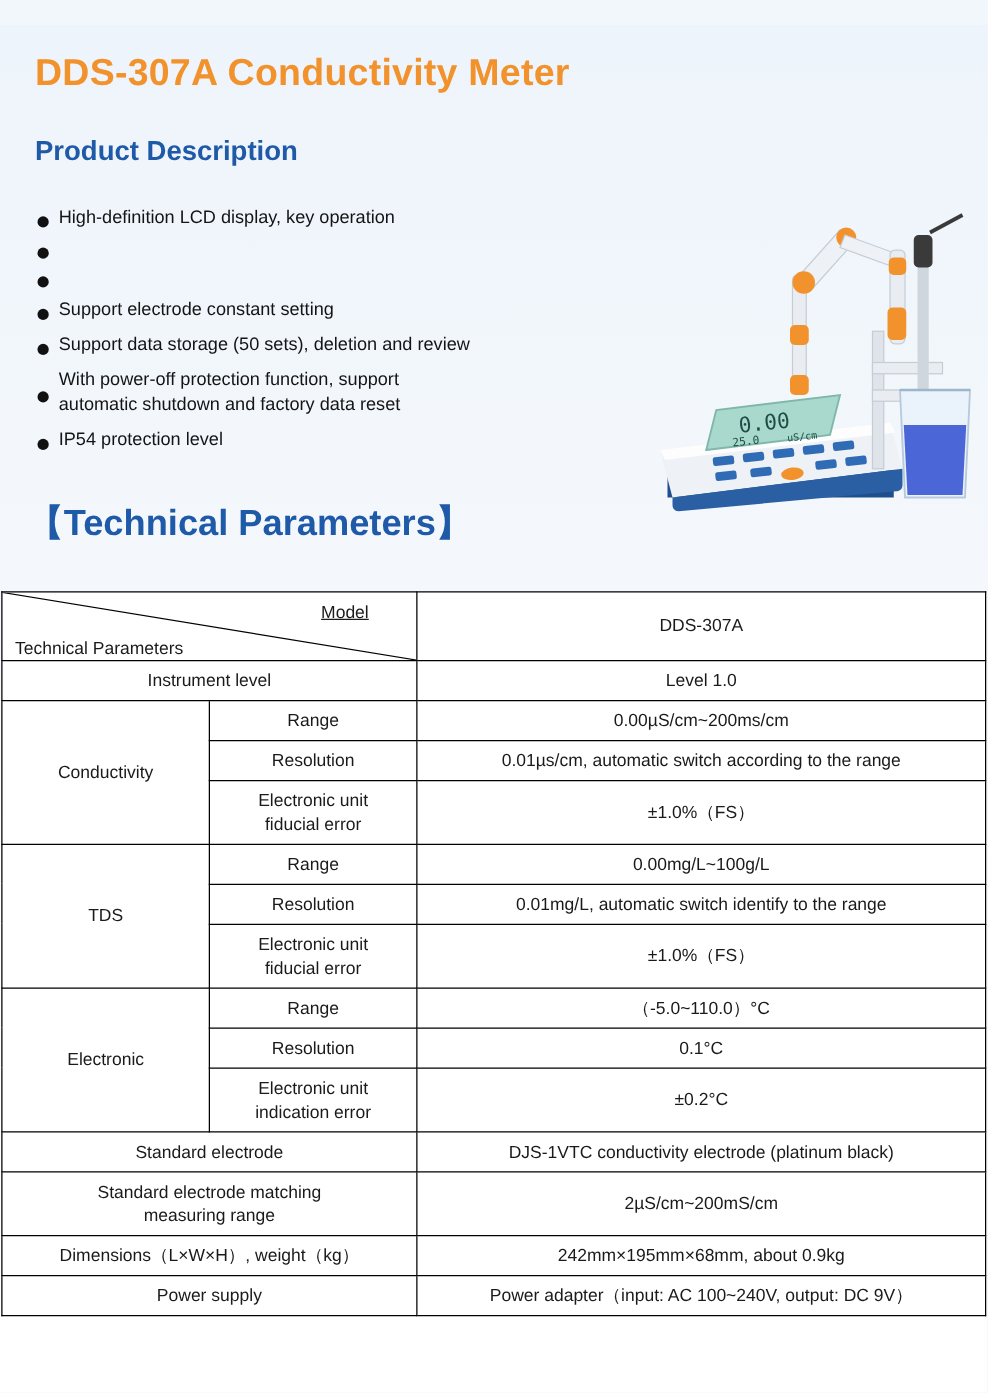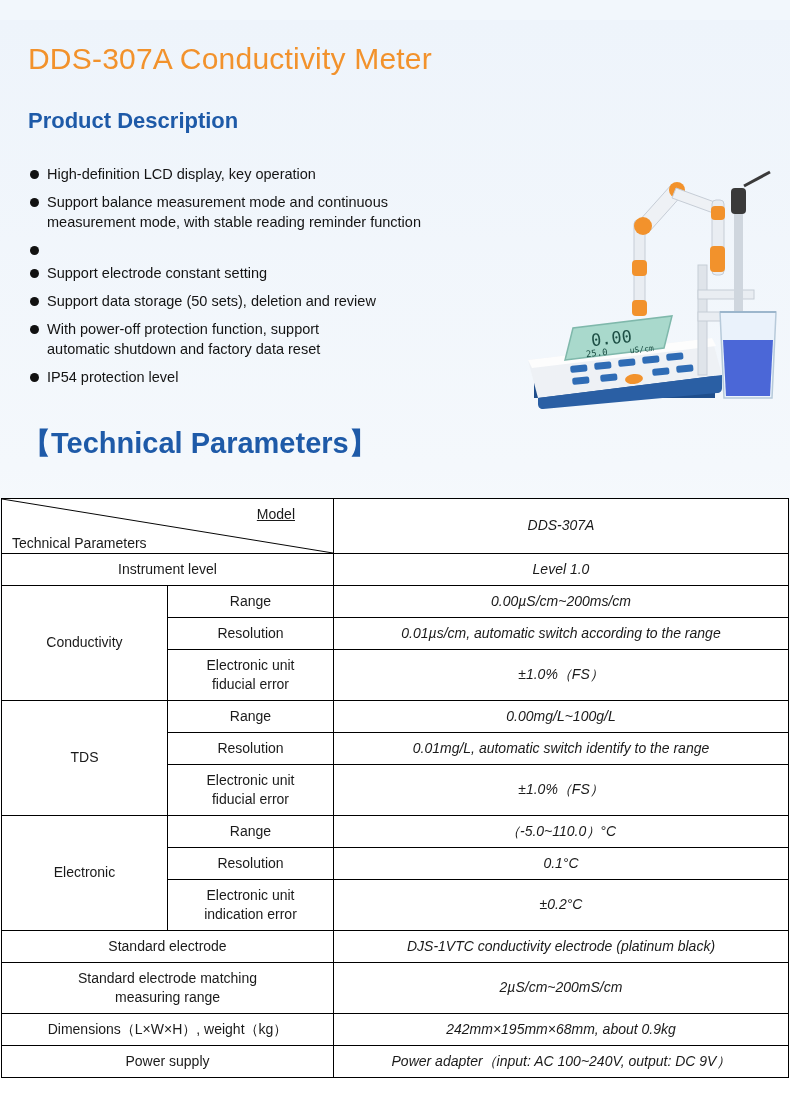--- a/index.html
+++ b/index.html
@@ -17,39 +17,39 @@
   }
   .page {
     width: 790px;
     height: 1114px;
     position: relative;
     background: linear-gradient(180deg, #eef4fb 0%, #f4f8fc 40%, #ffffff 70%, #ffffff 100%);
     box-sizing: border-box;
   }
   .title {
     font-size: 30px;
-    font-weight: normal;
+    font-weight: bold;
     color: #f2922c;
     padding: 22px 0 0 28px;
     letter-spacing: 0.2px;
   }
   .subtitle {
     font-size: 22px;
     color: #1e5aa8;
     padding: 12px 0 6px 28px;
   }
   .bullets {
     padding: 6px 0 0 30px;
     width: 540px;
     position: relative;
     z-index: 3;
   }
   .bullet {
     display: flex;
-    align-items: flex-start;
+    align-items: center;
     font-size: 14.5px;
     line-height: 20px;
     margin-bottom: 8px;
     color: #141414;
   }
   .bullet .dot {
     flex: 0 0 auto;
     width: 9px;
     height: 9px;
     border-radius: 50%;
@@ -86,21 +86,21 @@
     border: 1px solid #000;
     font-size: 14px;
     padding: 6px 4px;
     text-align: center;
     vertical-align: middle;
     line-height: 19px;
     background: #fff;
   }
   td.cat { width: 128px; }
   td.sub { width: 212px; }
-  td.val { width: 446px; font-style: italic; }
+  td.val { width: 446px; }
   .diag-cell {
     position: relative;
     height: 54px;
     padding: 0 !important;
   }
   .diag-cell .model {
     position: absolute;
     right: 38px;
     top: 6px;
     font-size: 14px;
@@ -193,22 +193,20 @@
     </svg>
   </div>
 
   <div class="bullets">
     <div class="bullet">
       <span class="dot"></span>
       <span class="btext">High-definition LCD display, key operation</span>
     </div>
     <div class="bullet">
       <span class="dot"></span>
-      <span class="btext">Support balance measurement mode and continuous
-measurement mode, with stable reading reminder function</span>
     </div>
     <div class="bullet">
       <span class="dot"></span>
     </div>
     <div class="bullet">
       <span class="dot"></span>
       <span class="btext">Support electrode constant setting</span>
     </div>
     <div class="bullet">
       <span class="dot"></span>

